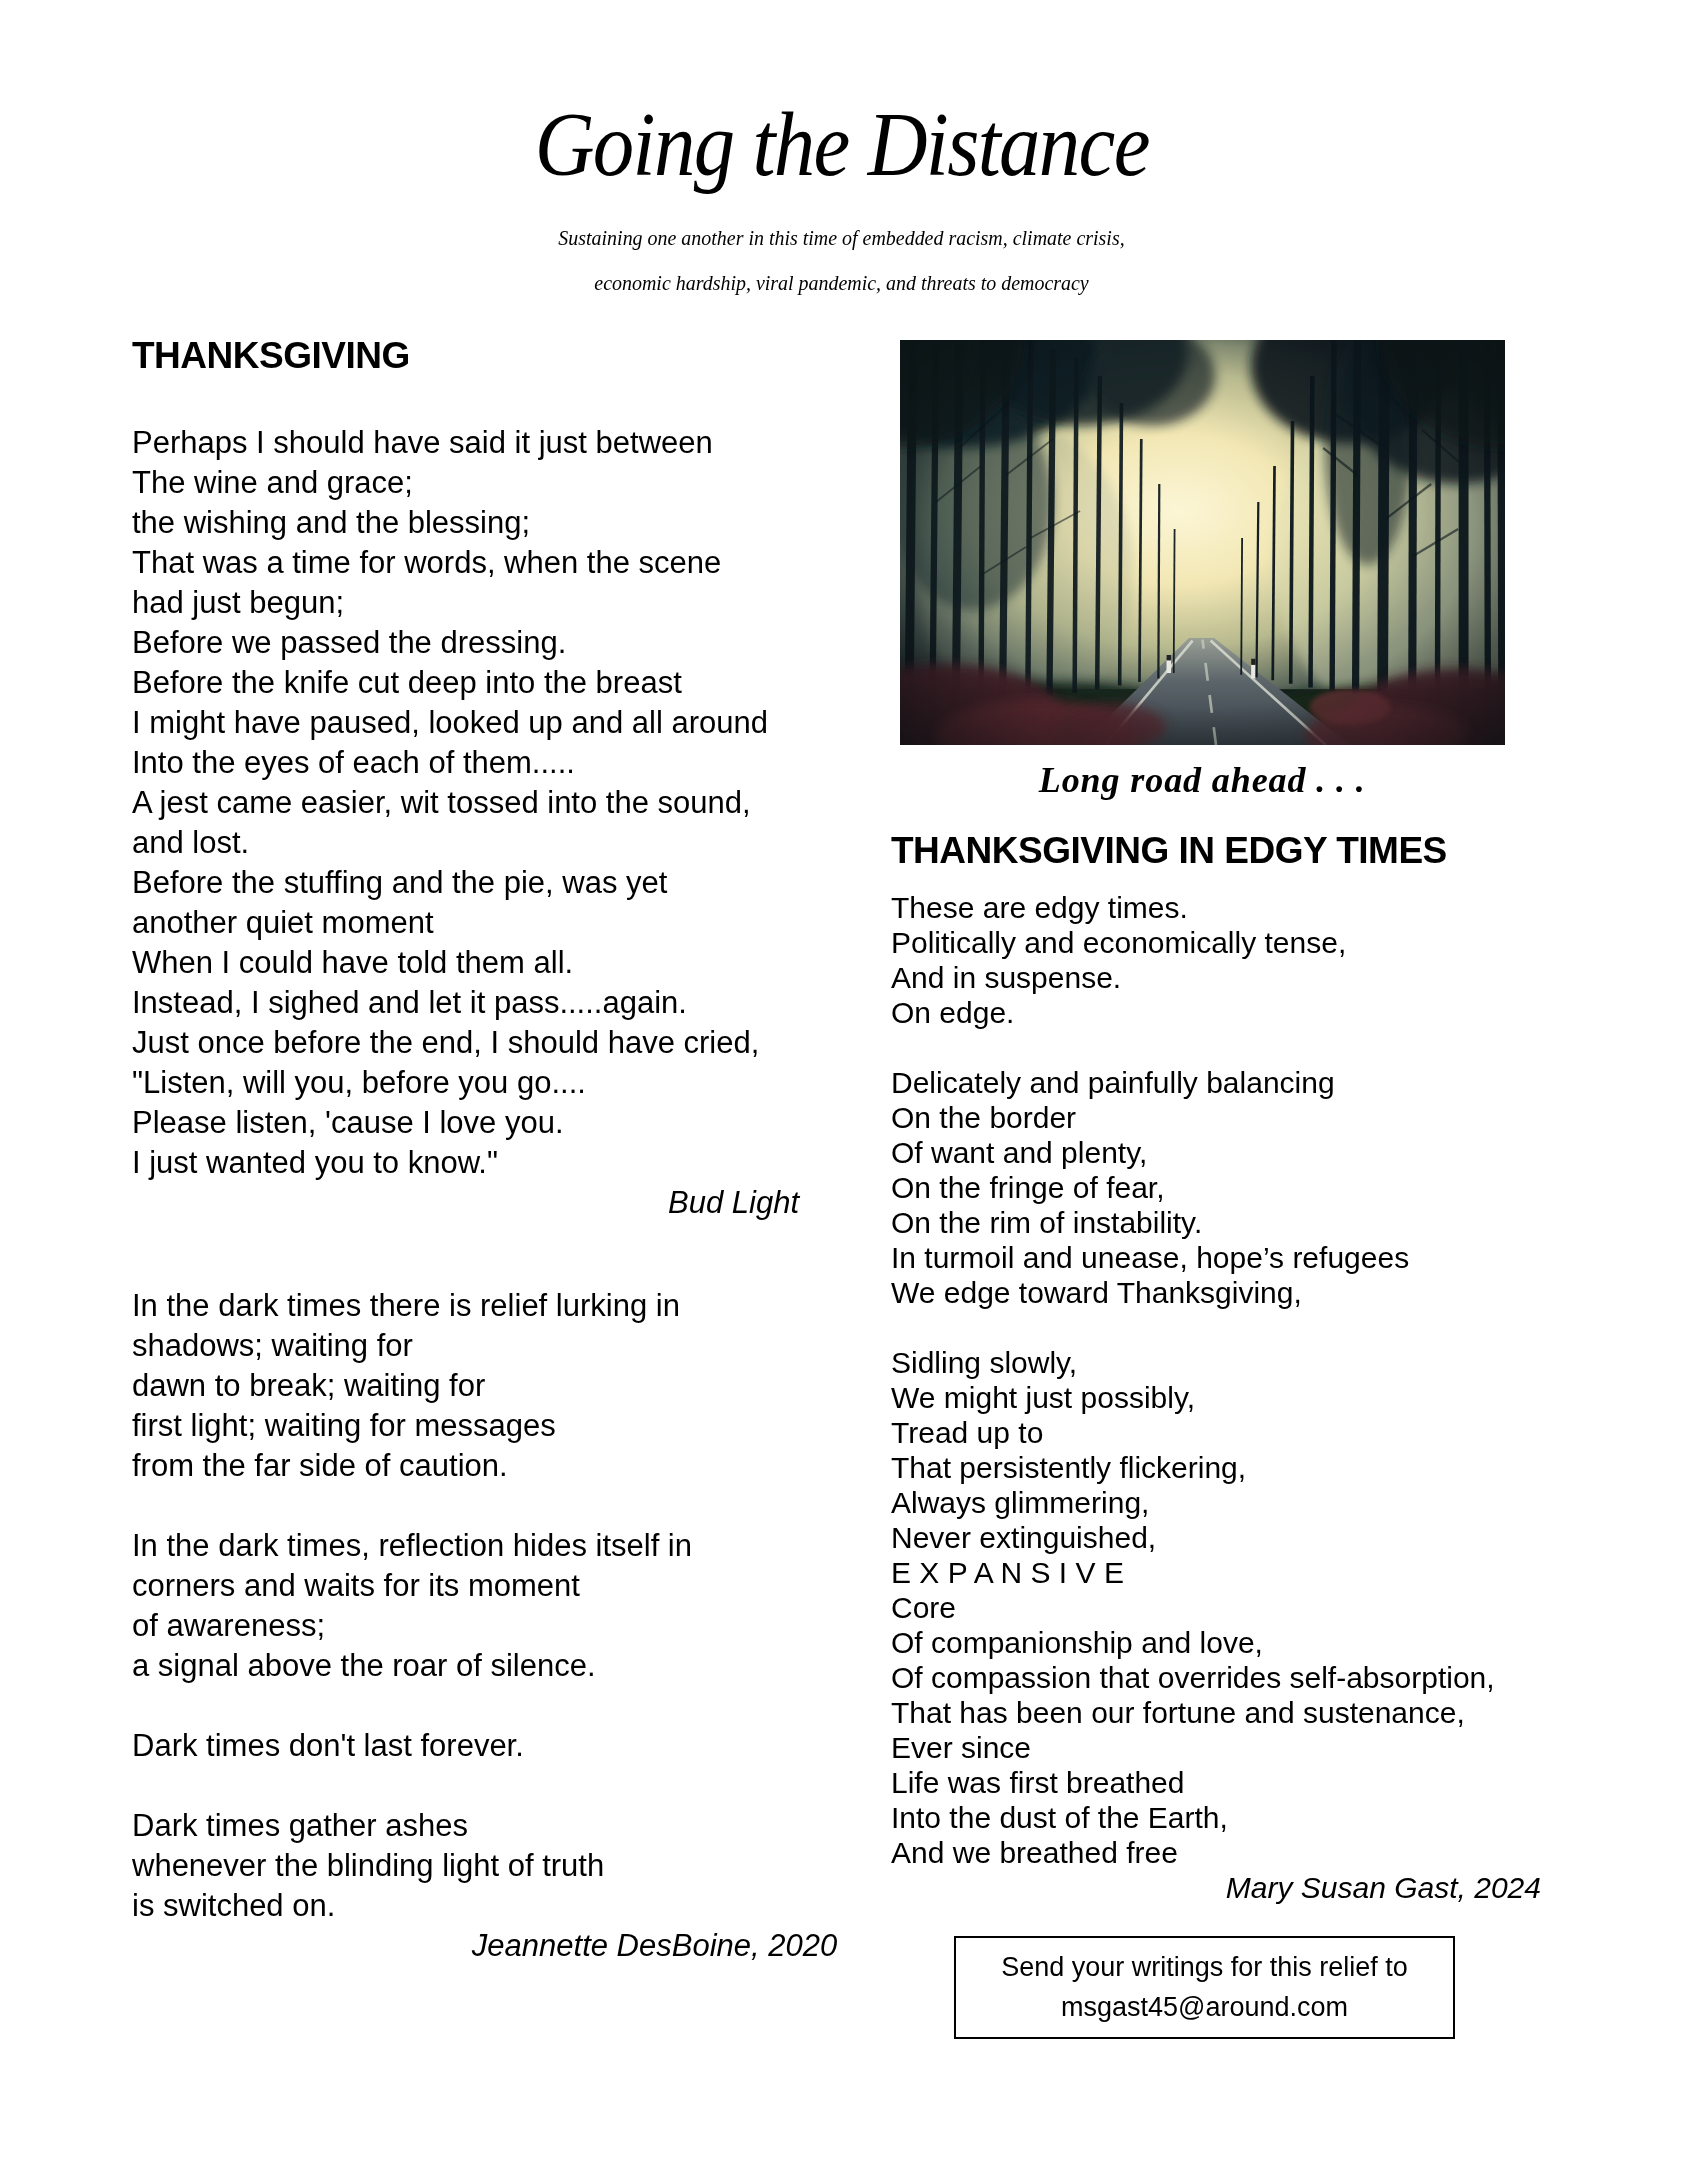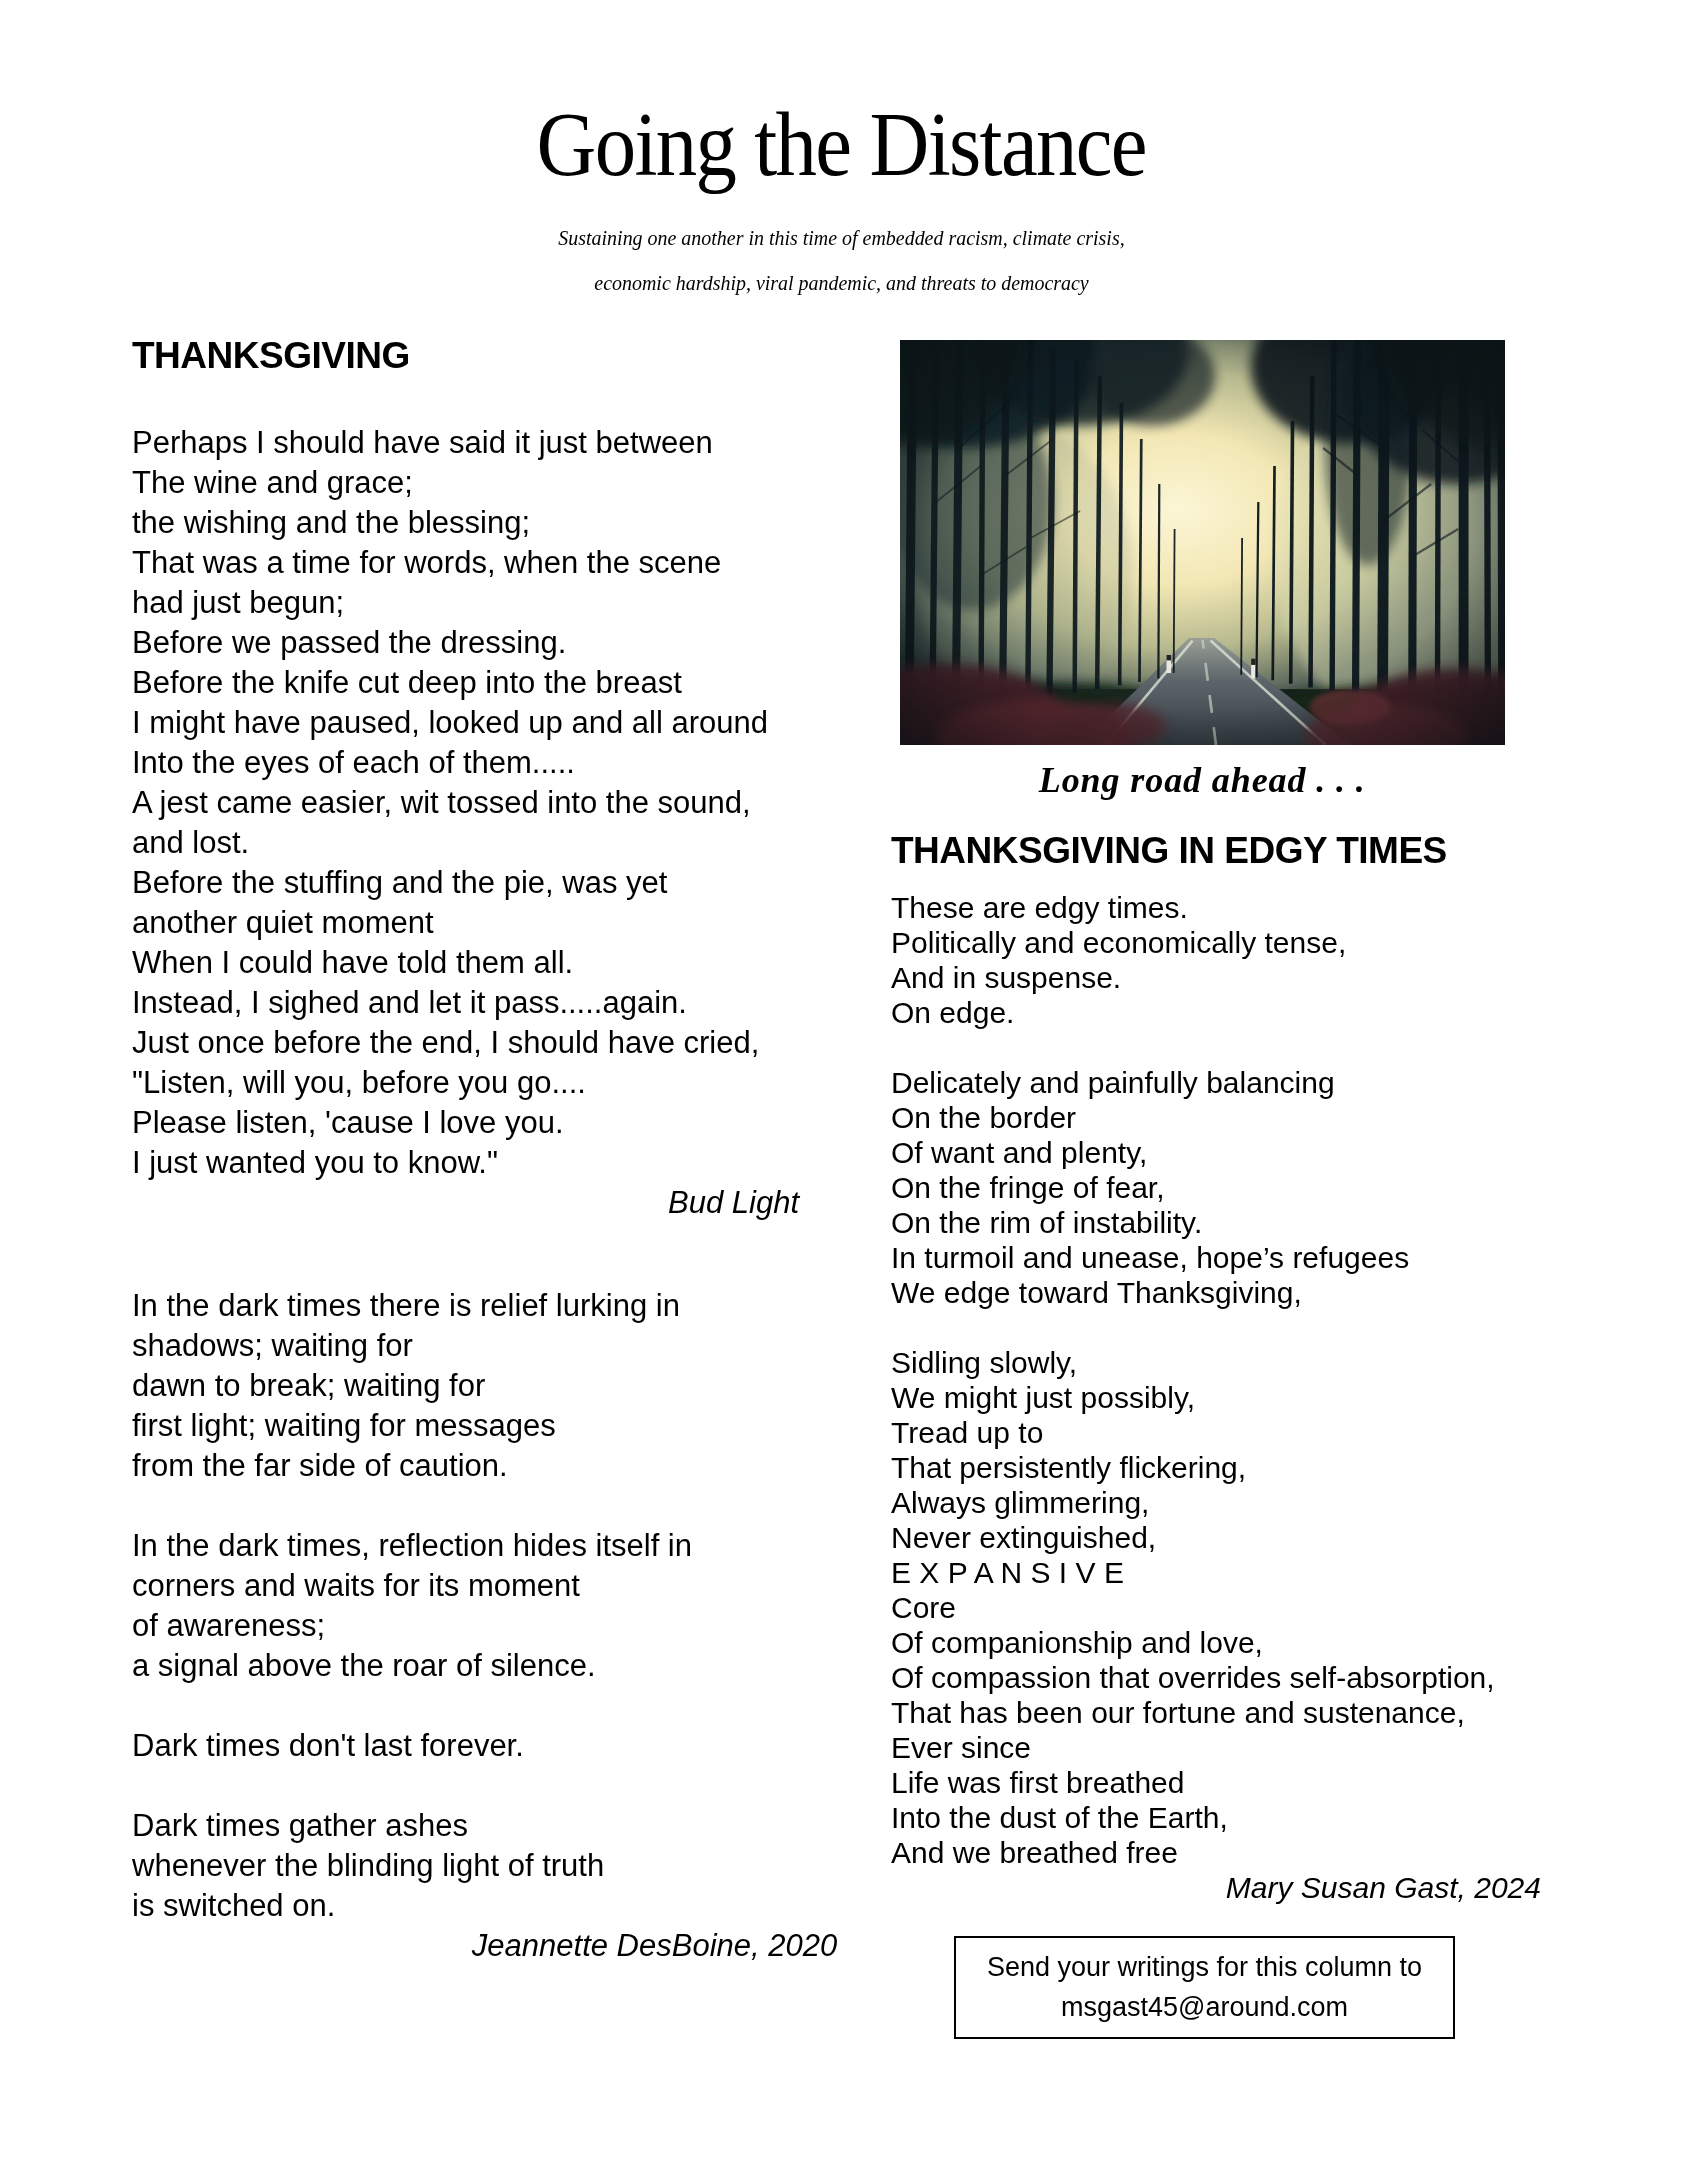--- a/index.html
+++ b/index.html
@@ -9,21 +9,21 @@
     background:#ffffff;
     overflow:hidden;
     font-family:"Liberation Sans",sans-serif;
     color:#000;
   }
   
   .masthead{position:absolute;top:0;left:0;width:1683px;text-align:center;}
   .masthead h1{
     margin:86px 0 0 0;
     font-family:"Liberation Serif",serif;
-    font-weight:400;
+    font-style:italic;font-weight:400;
     font-size:90px;line-height:117px;
   }
   .masthead h1 span{display:inline-block;transform:scaleX(.92);letter-spacing:-1.8px;}
   .subtitle{
     margin-top:12.6px;
     font-family:"Liberation Serif",serif;
     font-style:italic;
     font-size:21px;line-height:45px;
   }
   .subtitle div{transform:scaleX(.95);}
@@ -213,19 +213,19 @@
         <ellipse cx="672" cy="0" rx="140" ry="120" fill="#0a1418" opacity="0.6" filter="url(#b6)"></ellipse>
       </svg>
       <figcaption>Long road ahead . . .</figcaption>
     </figure>
 
     <h2 class="poemhead">THANKSGIVING IN EDGY TIMES</h2>
     <div class="poem mt-poem3"><div class="pline">These are edgy times.</div><div class="pline">Politically and economically tense,</div><div class="pline">And in suspense.</div><div class="pline">On edge.</div><div class="pline">&nbsp;</div><div class="pline">Delicately and painfully balancing</div><div class="pline">On the border</div><div class="pline">Of want and plenty,</div><div class="pline">On the fringe of fear,</div><div class="pline">On the rim of instability.</div><div class="pline">In turmoil and unease, hope’s refugees</div><div class="pline">We edge toward Thanksgiving,</div><div class="pline">&nbsp;</div><div class="pline">Sidling slowly,</div><div class="pline">We might just possibly,</div><div class="pline">Tread up to</div><div class="pline">That persistently flickering,</div><div class="pline">Always glimmering,</div><div class="pline">Never extinguished,</div><div class="pline">E X P A N S I V E</div><div class="pline">Core</div><div class="pline">Of companionship and love,</div><div class="pline">Of compassion that overrides self-absorption,</div><div class="pline">That has been our fortune and sustenance,</div><div class="pline">Ever since</div><div class="pline">Life was first breathed</div><div class="pline">Into the dust of the Earth,</div><div class="pline">And we breathed free</div></div>
     <div class="attribution attr-mary">Mary Susan Gast, 2024</div>
 
     <div class="submit-box">
-      <div>Send your writings for this column to</div>
+      <div>Send your writings for this relief to</div>
       <div>msgast45@around.com</div>
     </div>
   </section>
 
 </div>
 
 
 </body></html>

